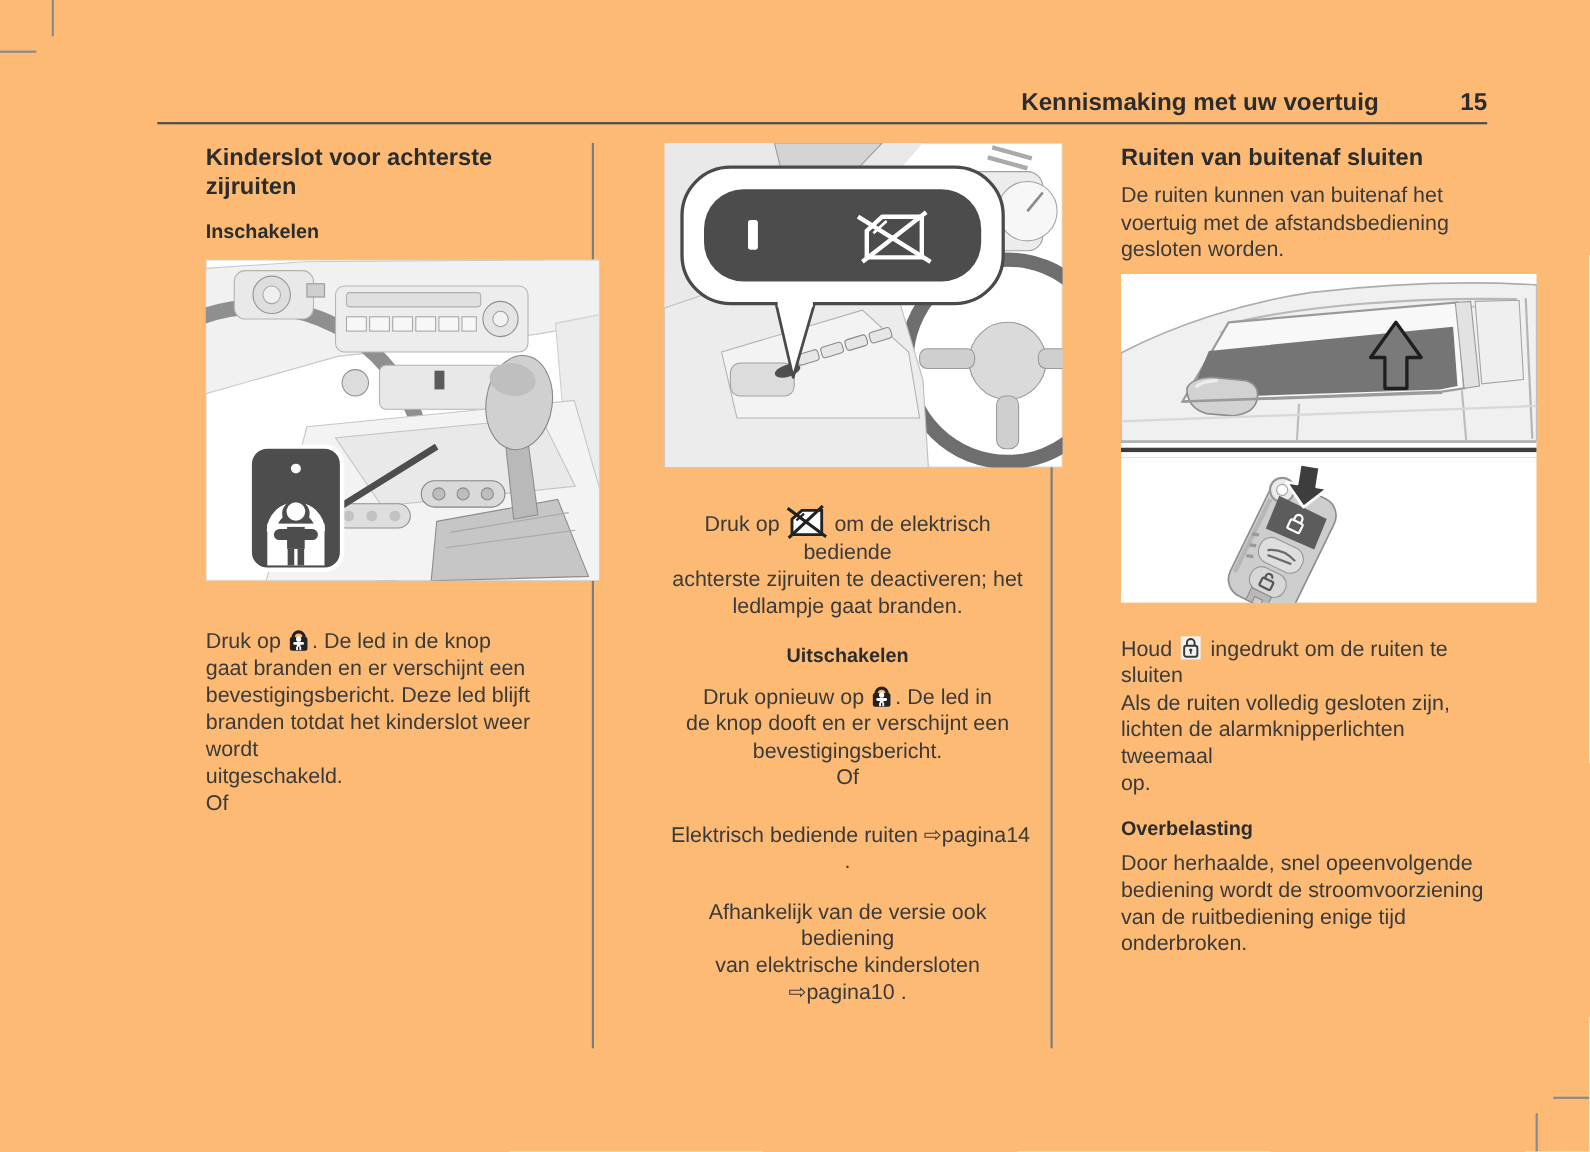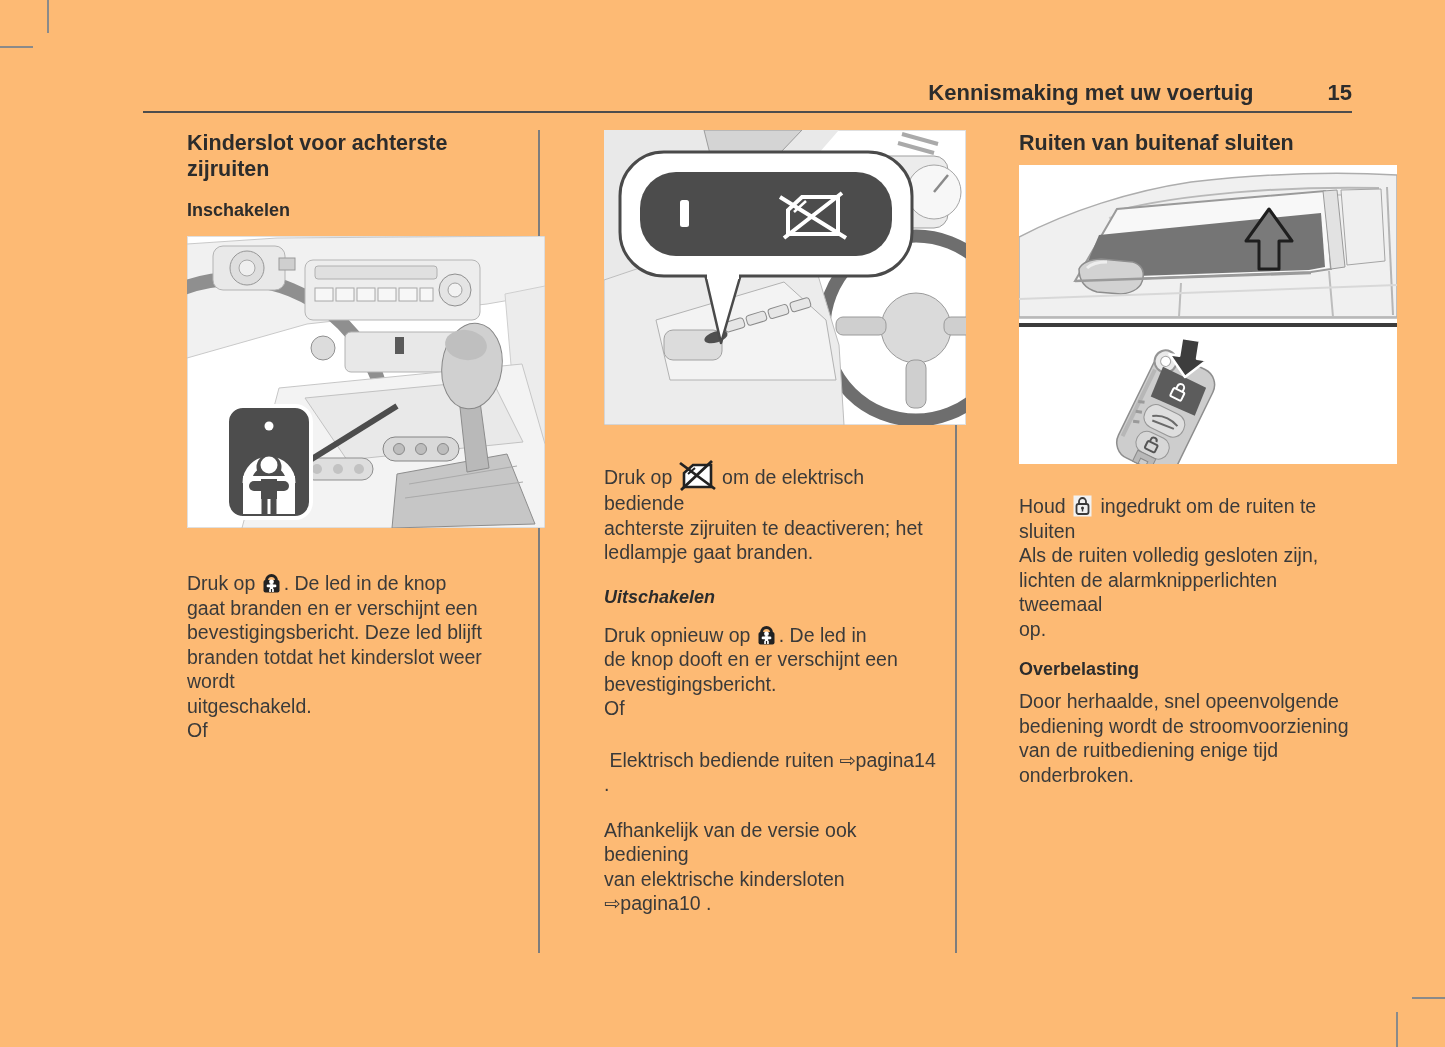--- a/index.html
+++ b/index.html
@@ -27,34 +27,34 @@
   .header-rule { position:absolute; left:143px; top:111px; width:1209px; height:2px; background: var(--rule, #4d4d4d); }
 
   
   .divider { position:absolute; top:130px; height:823px; width:2px; background: var(--divider, #7d7d7d); }
   .divider.d1 { left:538px; }
   .divider.d2 { left:955px; }
 
   
   .col { position:absolute; top:130px;padding-left:44px; }
   .col-left  { left:143px; width:372px; }
-  .col-mid   { left:560px; width:377px; }
+  .col-mid   { left:560px; width:377px;text-align:center; }
   .col-right { left:975px; width:378px; }
 
   h2.sect { font-size:21.5px; line-height:26px; font-weight:bold; color: var(--heading, #2e2e2e); }
   h3.sub  { font-size:18px;  line-height:22px; font-weight:bold; color: var(--heading, #2e2e2e); }
   p.body  { font-size:19.5px; line-height:24.5px; white-space:pre-wrap; }
 
   .col-left h3.sub   { margin-top:17px; }
   .col-left figure   { margin-top:15px; }
   .col-left p.p1     { margin-top:43px; }
 
   .col-mid figure    { margin-top:0; }
   .col-mid p.p1      { margin-top:40px; }
-  .col-mid h3.sub    { margin-top:21px;font-style:italic; }
+  .col-mid h3.sub    { margin-top:21px; }
   .col-mid p.p2      { margin-top:15px; }
   .col-mid p.p3      { margin-top:19px; }
   .col-mid p.ref     { margin-top:27px; }
   .col-mid p.p4      { margin-top:21px; }
 
   .col-right p.p1    { margin-top:10px; }
   .col-right figure.f1 { margin-top:9px; }
   .col-right figure.f2 { margin-top:0; }
   .col-right p.p2    { margin-top:30px; }
   .col-right h3.sub  { margin-top:17px; }
@@ -249,20 +249,23 @@
 
 
     <p class="body ref"> Elektrisch bediende ruiten ⇨pagina14 .</p>
 
     <p class="body p4">Afhankelijk van de versie ook bediening
 van elektrische kindersloten ⇨pagina10 .</p>
   </div>
 
   <div class="col col-right">
     <h2 class="sect">Ruiten van buitenaf sluiten</h2>
+    <p class="body p1">De ruiten kunnen van buitenaf het
+voertuig met de afstandsbediening
+gesloten worden.</p>
 
     <figure class="f1">
       <svg width="378" height="167" viewBox="0 0 378 167" aria-hidden="true">
         <rect width="378" height="167" fill="#ffffff"></rect>
         <path d="M0,72 C50,46 112,26 172,17 C242,9 312,6 378,10 L378,152 L0,152 Z" fill="#f0f0f0" stroke="#adadad" stroke-width="1.5"></path>
         <path d="M96,46 C162,29 264,21 360,23" stroke="#b8b8b8" fill="none" stroke-width="2"></path>
         <path d="M90,53 C160,36 266,28 362,30" stroke="#cecece" fill="none" stroke-width="2"></path>
         <path d="M56,116 L98,44 L306,26 L312,104 L292,107 Z" fill="#f8f8f8" stroke="#9a9a9a" stroke-width="2"></path>
         <path d="M62,113 L80,70 L302,48 L306,102 L290,105 Z" fill="#757575"></path>
         <path d="M304,26 L318,25 L326,102 L312,104 Z" fill="#e2e2e2" stroke="#9a9a9a"></path>

